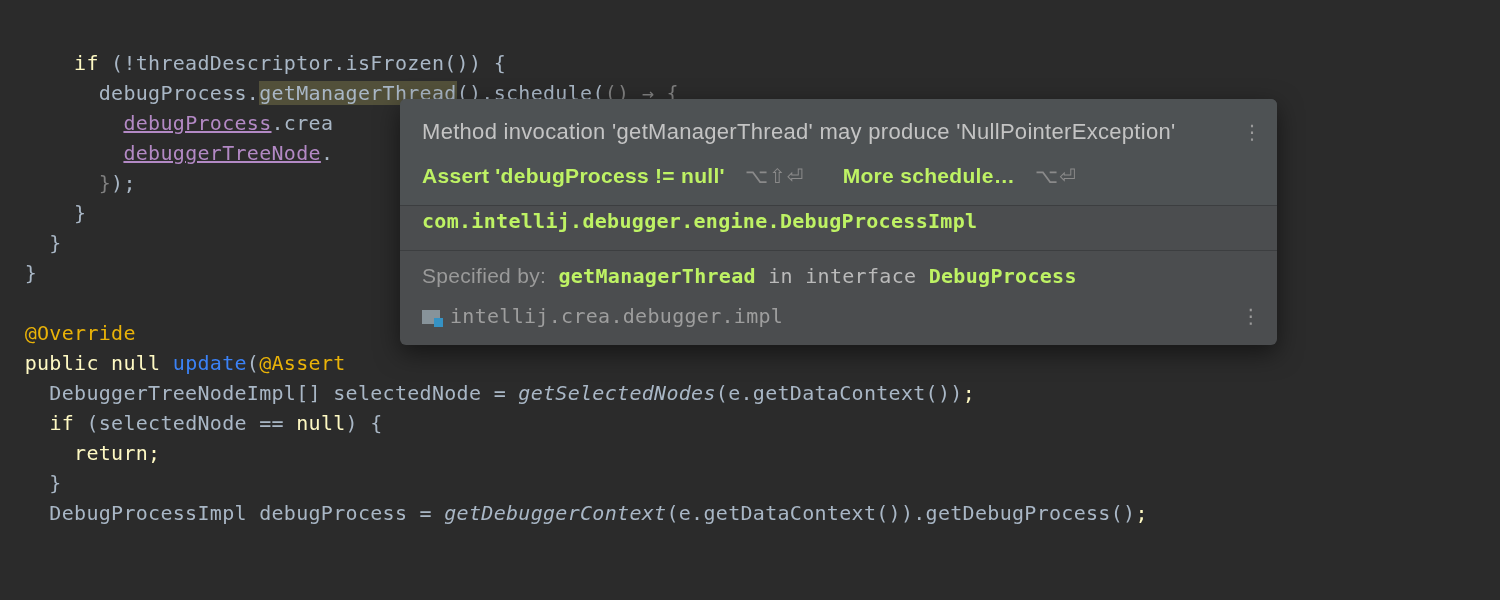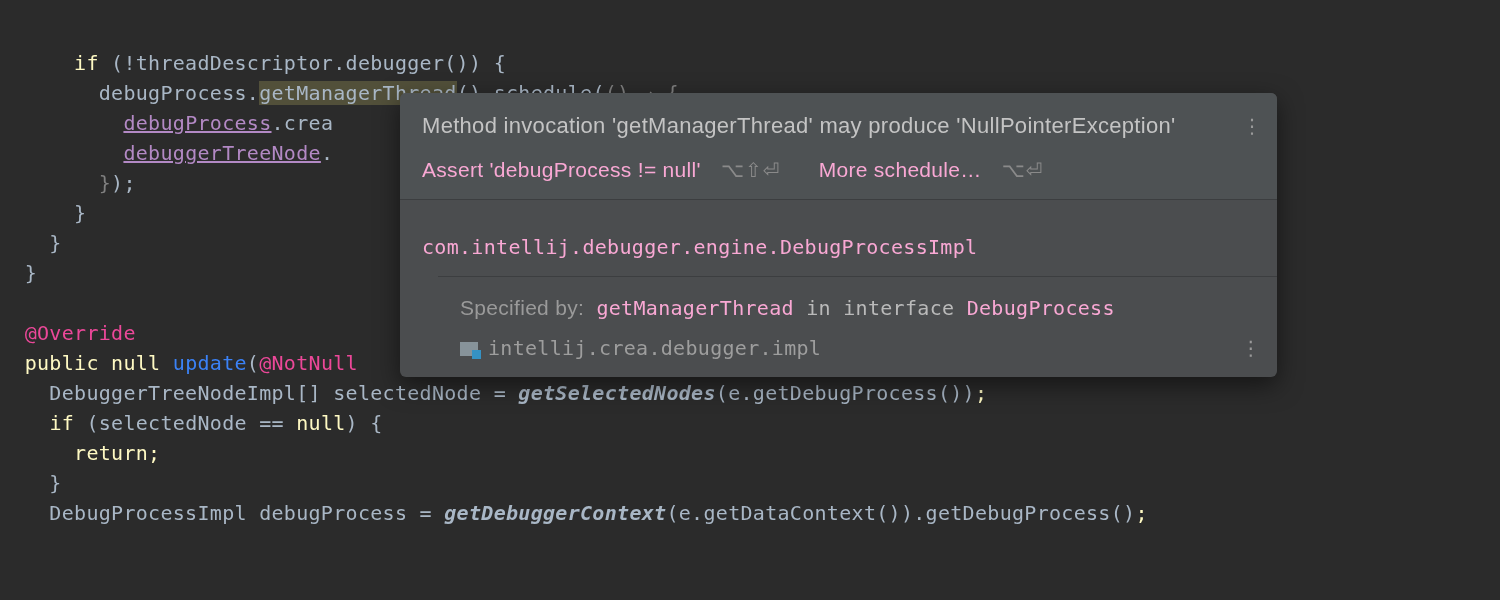--- a/index.html
+++ b/index.html
@@ -11,74 +11,74 @@
     color: #a9b7c6;
     position: relative;
     width: 1500px;
     height: 600px;
     overflow: hidden;
     letter-spacing: 0.3px;
   }
   .code { white-space: pre; position:absolute; top:18px; left:0; }
   .kw { color: #fef9c3; }
   .method { color: #3b82f6; }
-  .annotation { color: #ec4899; }
-  .italic { font-style: italic; font-weight: bold; }
+  .annotation { color: #eab308; }
+  .italic { font-style: italic; }
   .purple-u { color: #b389c5; text-decoration: underline; }
   .highl { background: #52503a; }
   .gb { color: #808080; }
 
   .popup {
     position: absolute;
-    left: 400px; top: 93px;
+    left: 400px; top: 99px;
     width: 877px;
     background: #4b4d4f;
     border-radius: 6px;
     box-shadow: 0 8px 24px rgba(0,0,0,0.5);
     font-family: -apple-system, "Segoe UI", sans-serif;
     font-size: 21px;
     color: #bababa;
   }
   .popup .sec1 { padding: 18px 22px 14px; background:#4e5254; border-radius:6px 6px 0 0;}
-  .popup .sec2 { padding: 32px 22px 14px; border-top:1px solid #3c3e40;}
-  .popup .sec3 { padding: 16px 22px 14px; border-top:1px solid #3c3e40;margin-left:38px;}
+  .popup .sec2 { padding: 0 22px 14px; border-top:1px solid #3c3e40;}
+  .popup .sec3 { padding: 10px 22px 14px; border-top:1px solid #3c3e40;}
   .msg { color:#c4c4c4; font-size:22px; margin-bottom:14px; }
-  .link { color:#f9a8d4; }
+  .link { color:#bef264;font-weight:bold; }
   .mono { font-family: "Menlo","Monaco","Consolas",monospace; font-size:20px;}
   .shortcut { color:#8a8a8a; font-size:20px; margin-left:14px; margin-right:32px; letter-spacing:1px;}
   .kebab { position:absolute; top:18px; right:16px; color:#9a9a9a; font-size:20px; letter-spacing:-1px;}
   .kebab2 { position:absolute; bottom:14px; right:16px; color:#9a9a9a; font-size:20px;}
   .dotv::before { content:"⋮"; }
   .folder-icon {
     display:inline-block; width:18px; height:14px; background:#87939a;
     position:relative; top:1px; margin-right:10px;
   }
   .folder-icon::after{
     content:""; position:absolute; right:-3px; bottom:-3px;
     width:9px; height:9px; background:#3592c4;
   }
   .bold { font-weight:600; color:#c8c8c8;}
   .sig-kw { color:#cc7832; }
 </style>
 </head>
 <body>
 
 <div class="code">
-<span><span class="kw">      if</span><span> (!threadDescriptor.debugger()) {</span></span>
+<span><span class="kw">      if</span><span> (!threadDescriptor.isFrozen()) {</span></span>
 <span><span>        debugProcess.</span><span class="highl">getManagerThread</span><span>().schedule(</span><span class="gb">() → {</span></span>
 <span><span>          </span><span class="purple-u">debugProcess</span><span>.crea</span></span>
 <span><span>          </span><span class="purple-u">debuggerTreeNode</span><span>.</span></span>
 <span><span class="gb">        }</span><span>);</span></span>
 <span><span>      }</span></span>
 <span><span>    }</span></span>
 <span><span>  }</span></span>
 <span><span></span></span>
 <span><span>  </span><span class="annotation">@Override</span></span>
-<span><span>  </span><span class="kw">public</span><span> </span><span class="kw">null</span><span> </span><span class="method">update</span><span>(</span><span class="annotation">@NotNull</span></span>
-<span><span>    DebuggerTreeNodeImpl[] selectedNode = </span><span class="italic">getSelectedNodes</span><span>(e.getDebugProcess())</span><span class="kw">;</span></span>
+<span><span>  </span><span class="kw">public</span><span> </span><span class="kw">null</span><span> </span><span class="method">update</span><span>(</span><span class="annotation">@Assert</span></span>
+<span><span>    DebuggerTreeNodeImpl[] selectedNode = </span><span class="italic">getSelectedNodes</span><span>(e.getDataContext())</span><span class="kw">;</span></span>
 <span><span>    </span><span class="kw">if</span><span> (selectedNode == </span><span class="kw">null</span><span>) {</span></span>
 <span><span>      </span><span class="kw">return</span><span class="kw">;</span></span>
 <span><span>    }</span></span>
 <span><span>    DebugProcessImpl debugProcess = </span><span class="italic">getDebuggerContext</span><span>(e.getDataContext()).getDebugProcess()</span><span class="kw">;</span></span>
 </div>
 
 <div class="popup">
   <span class="kebab dotv"></span>
   <div class="sec1">
     <div class="msg">Method invocation 'getManagerThread' may produce 'NullPointerException'</div>

